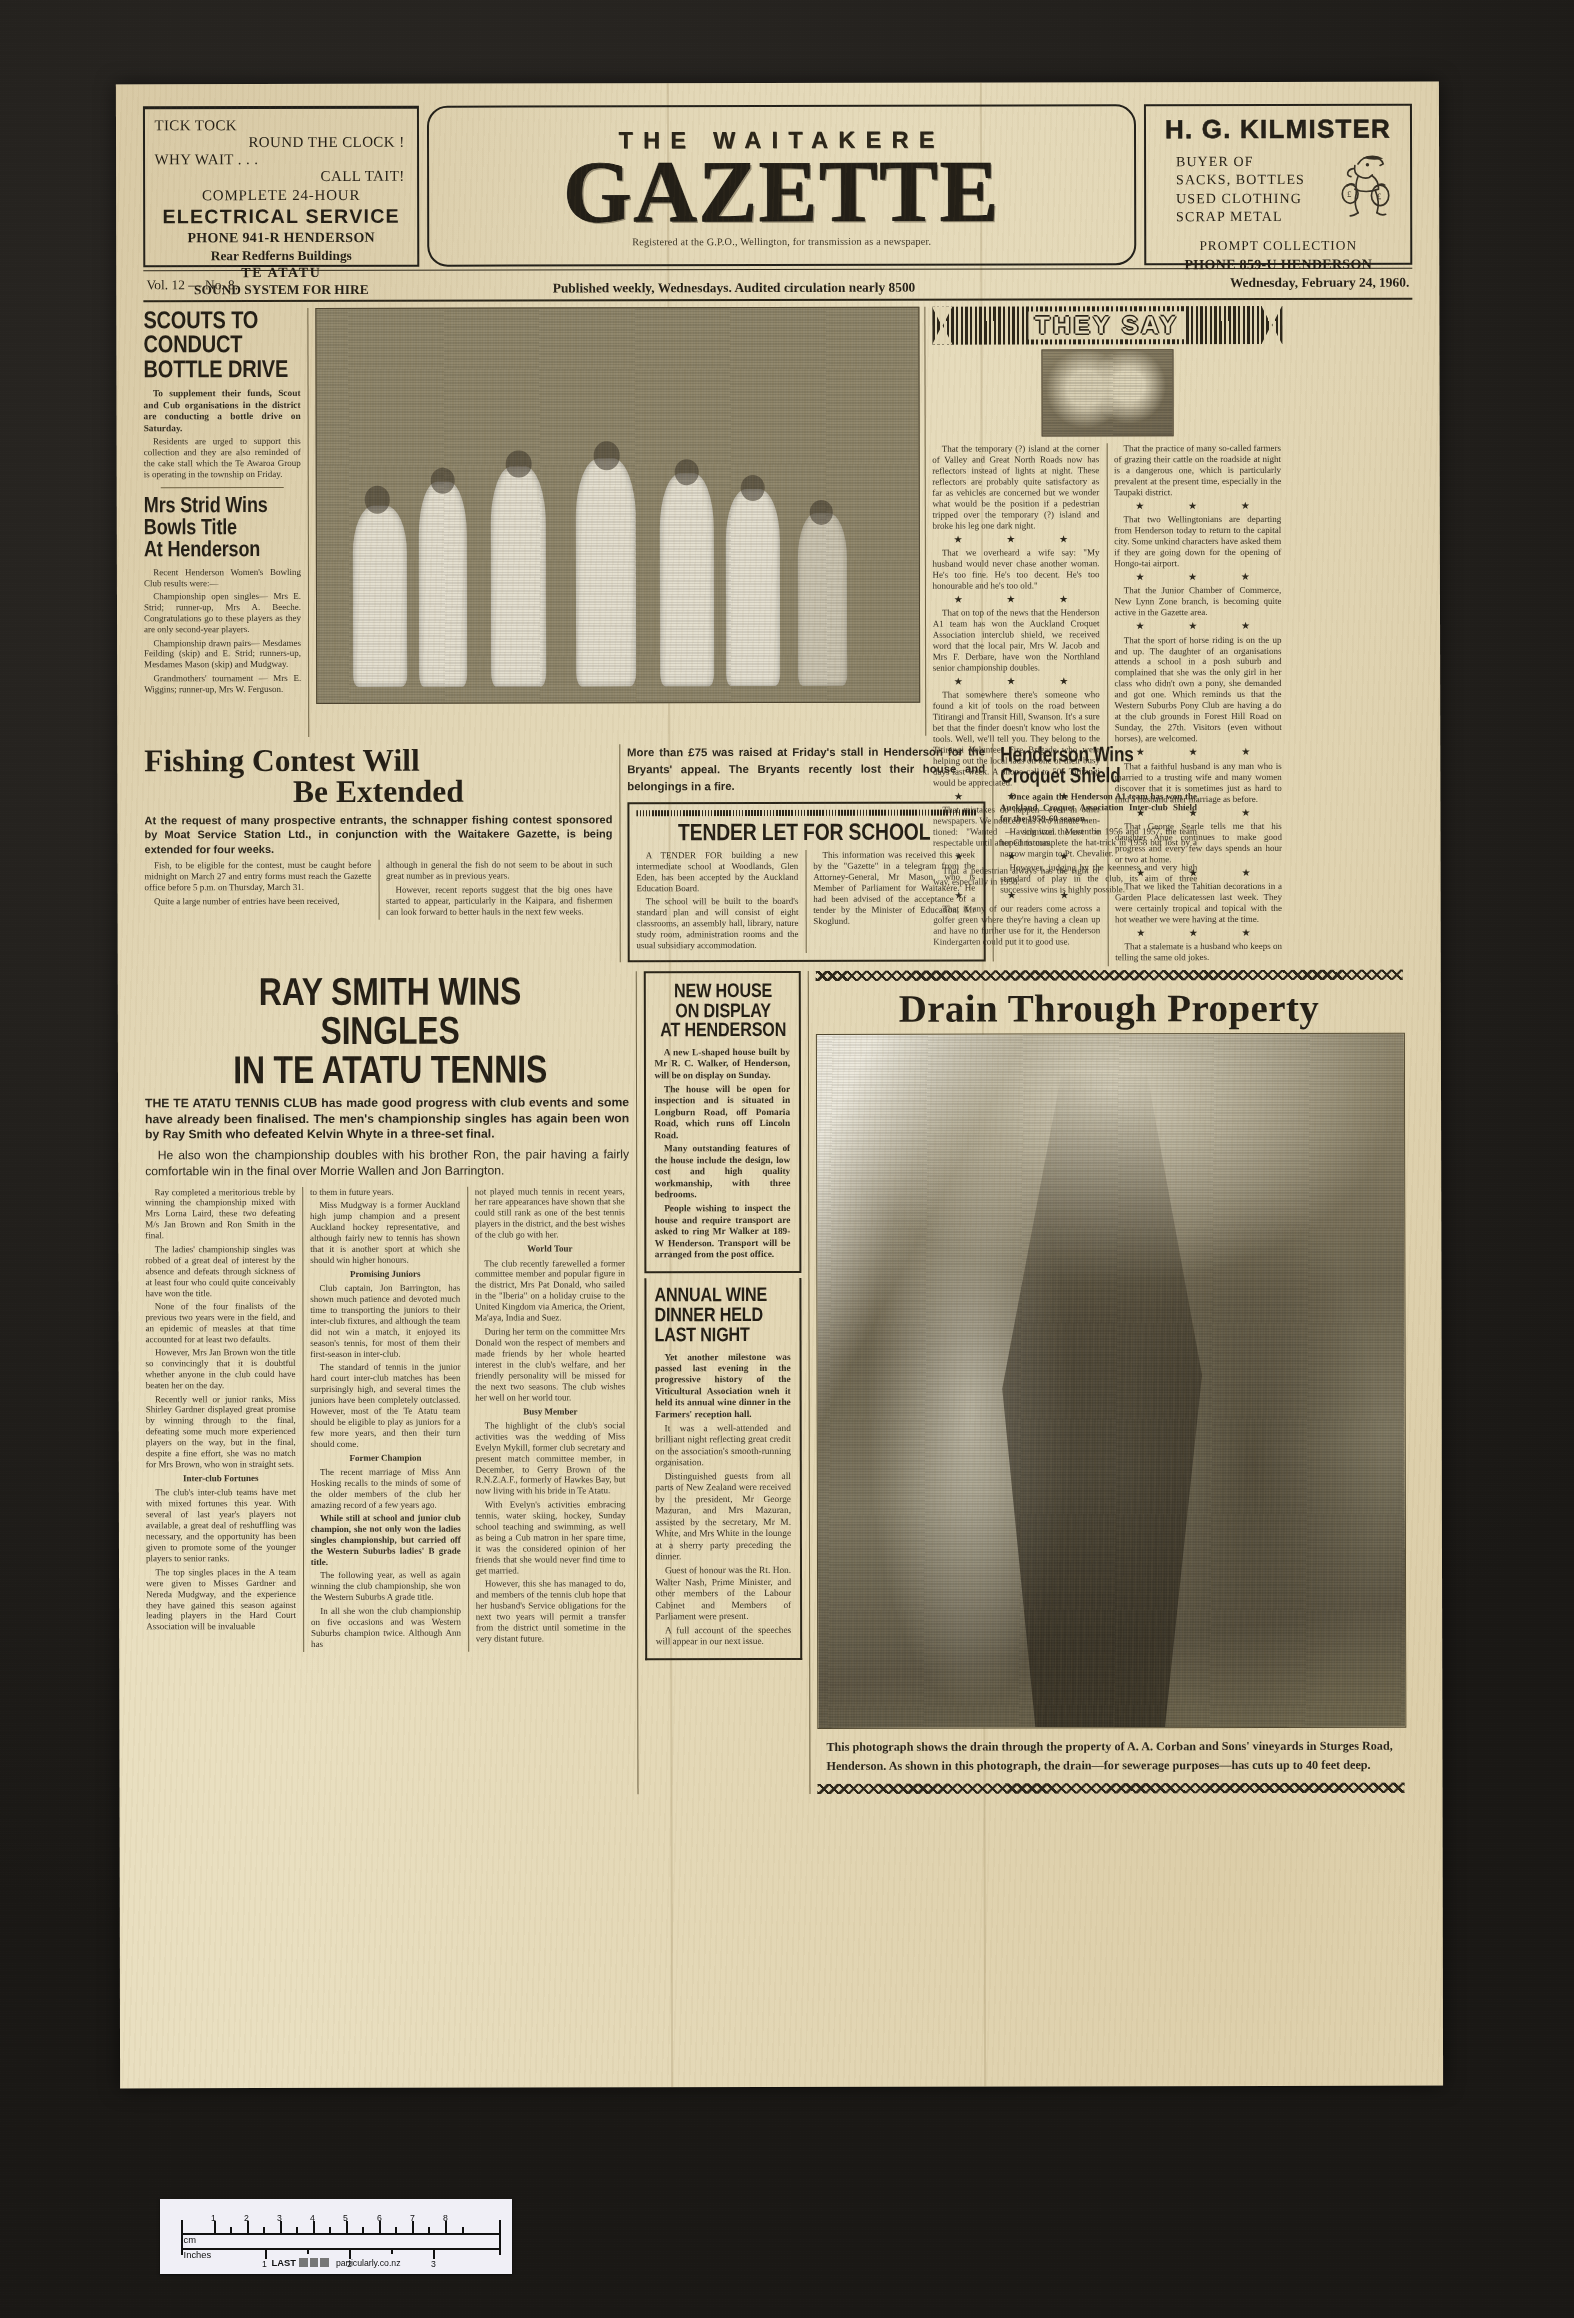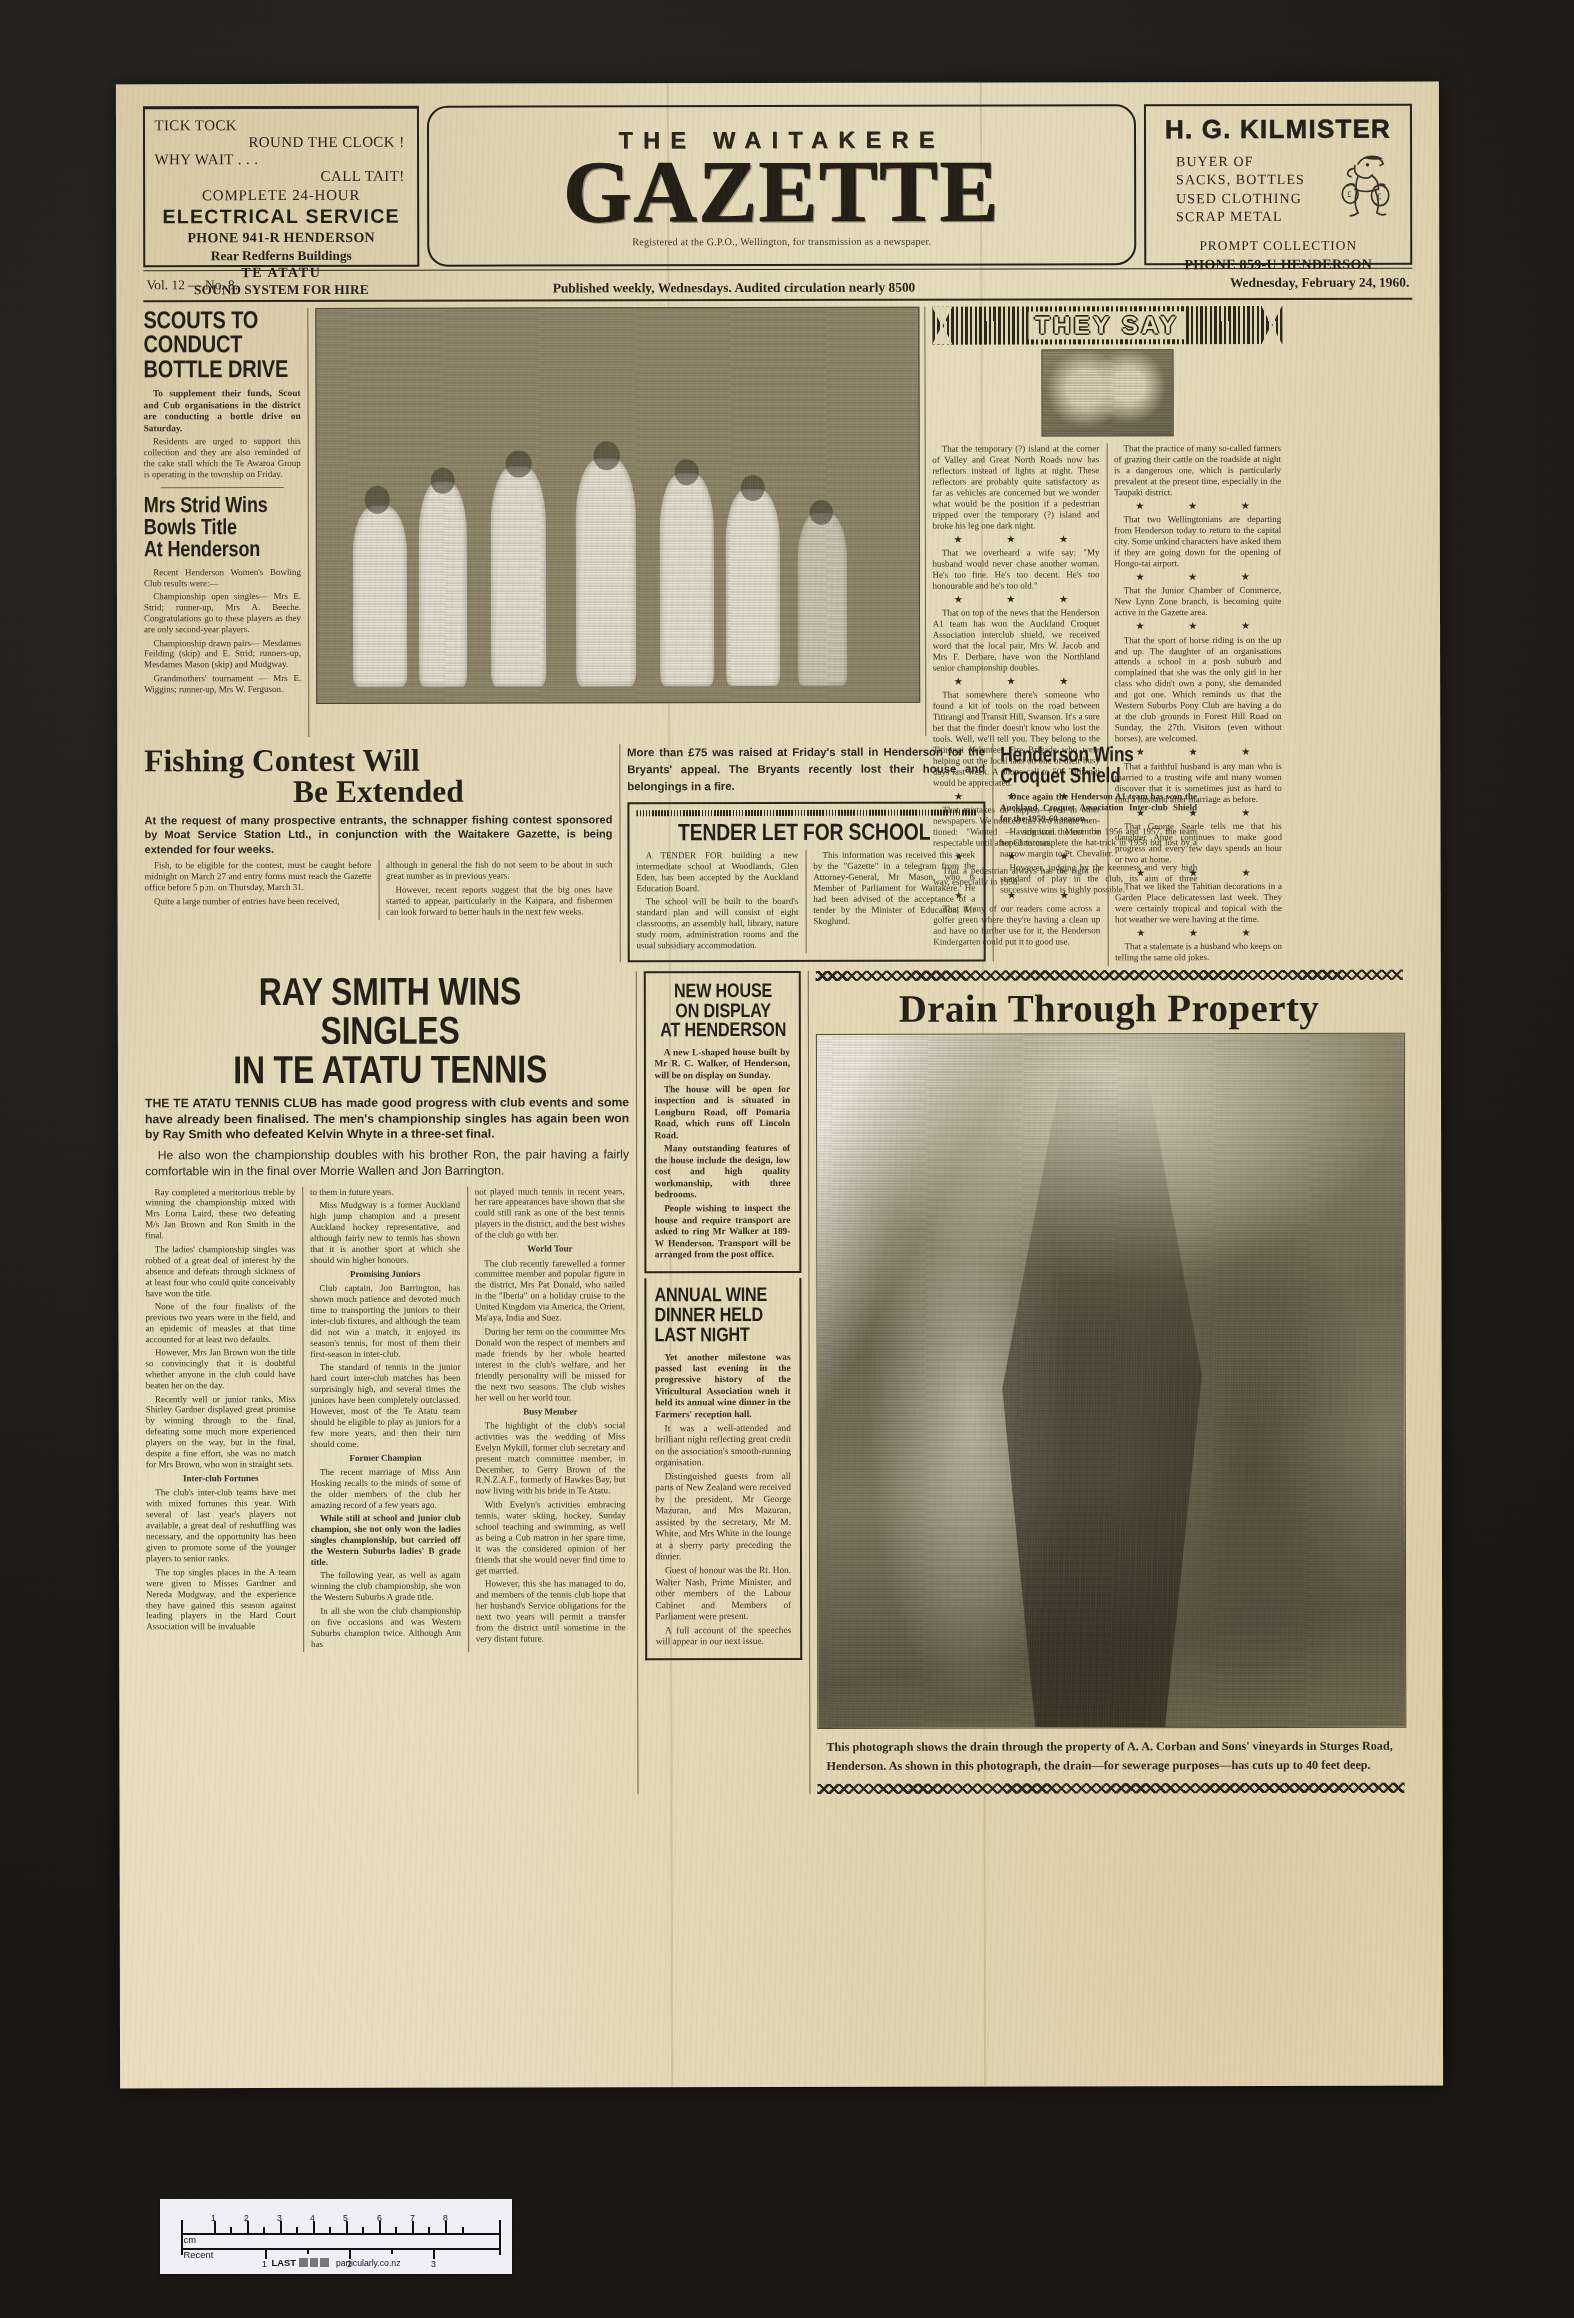--- a/index.html
+++ b/index.html
@@ -512,21 +512,21 @@
   </div>
 
   <div class="ruler">
     <div class="ruler-inner">
       <div class="rl-line rl-cm"></div>
       <div class="rl-line rl-in"></div>
       <div class="rl-end" style="left:21px;top:20.5px;height:35px"></div>
       <div class="rl-end" style="right:11px;top:20.5px;height:35px"></div>
 
       <div class="tl-lab" style="left:23.6px;top:35px;font-size:9.4px">cm</div>
-      <div class="tl-lab" style="left:23.6px;top:50px;font-size:9.4px">Recent</div>
+      <div class="tl-lab" style="left:23.6px;top:50px;font-size:9.4px">Inches</div>
 
       <div class="tick" style="left:54px;top:22px;height:11.8px"></div>
       <div class="tick" style="left:70px;top:27.6px;height:6.3px"></div>
       <div class="tick" style="left:87px;top:22px;height:11.8px"></div>
       <div class="tick" style="left:103px;top:27.6px;height:6.3px"></div>
       <div class="tick" style="left:120px;top:22px;height:11.8px"></div>
       <div class="tick" style="left:136px;top:27.6px;height:6.3px"></div>
       <div class="tick" style="left:153px;top:22px;height:11.8px"></div>
       <div class="tick" style="left:169px;top:27.6px;height:6.3px"></div>
       <div class="tick" style="left:186px;top:22px;height:11.8px"></div>

